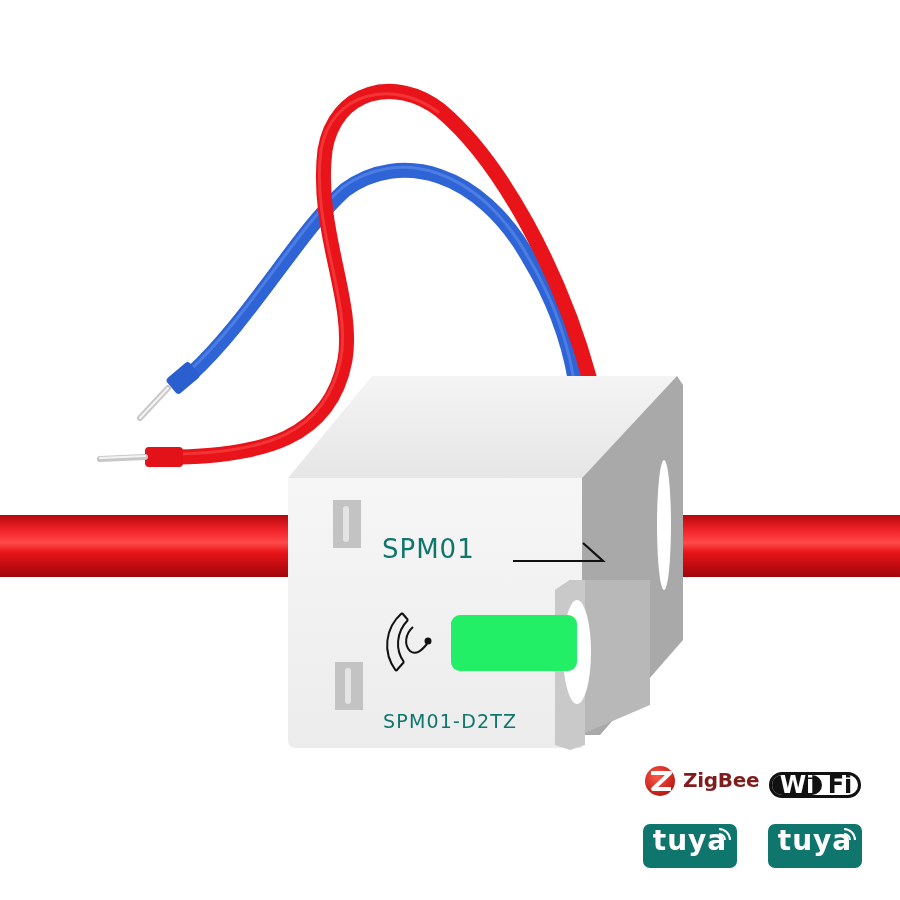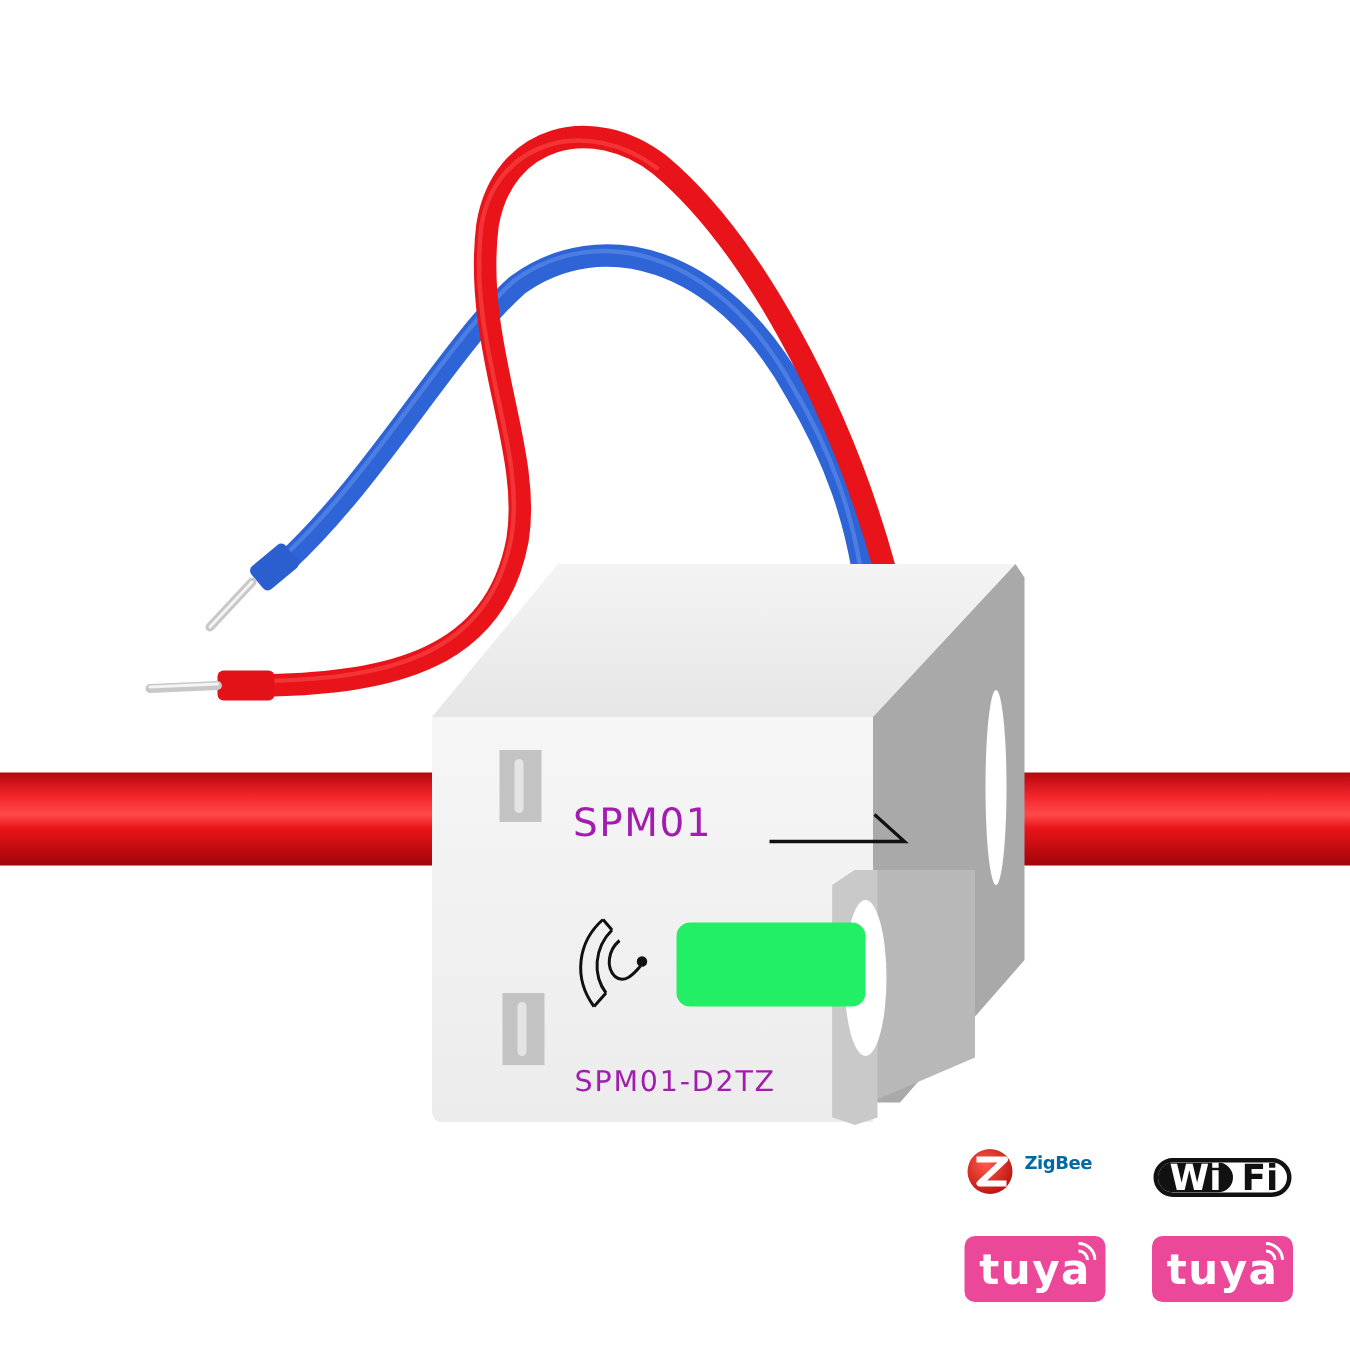--- a/index.html
+++ b/index.html
@@ -1,26 +1,26 @@
 <!DOCTYPE html>
 <html><head>
 <meta charset="utf-8">
 <style>
   html, body { margin: 0; padding: 0; background: #ffffff; }
   body { width: 900px; height: 900px; position: relative; overflow: hidden; font-family: "DejaVu Sans", sans-serif; }
   .scene { position: absolute; left: 0; top: 0; width: 900px; height: 900px; }
   svg.art { position: absolute; left: 0; top: 0; }
-  .label { position: absolute; color: #a21caf; letter-spacing: 1px; }
+  .label { position: absolute; color: #0f766e; letter-spacing: 1px; }
   .model { left: 382px; top: 534px; font-size: 26px; }
   .sku { left: 383px; top: 710px; font-size: 19px; letter-spacing: 1.2px; }
-  .zigbee-text { position: absolute; left: 683px; top: 768px; font-family: "DejaVu Sans", sans-serif; font-weight: bold; font-size: 12px; color: #0369a1; letter-spacing: -0.3px; }
+  .zigbee-text { position: absolute; left: 683px; top: 768px; font-family: "DejaVu Sans", sans-serif; font-weight: bold; font-size: 20px; color: #7f1d1d; letter-spacing: -0.3px; }
   .wifi-badge { position: absolute; left: 769px; top: 772px; width: 92px; height: 26px; border: 3px solid #111; border-radius: 19px; box-sizing: border-box; overflow: hidden; display: flex; }
   .wifi-wi { width: 50px; background: #111; color: #fff; font-weight: bold; font-size: 24px; display: flex; align-items: center; justify-content: center; border-radius: 0 16px 16px 0; font-family: "DejaVu Sans", sans-serif; }
   .wifi-fi { flex: 1; color: #111; font-weight: bold; font-size: 24px; display: flex; align-items: center; justify-content: center; font-family: "DejaVu Sans", sans-serif; }
-  .tuya { position: absolute; width: 94px; height: 44px; background: #ec4899; border-radius: 7px; color: #fff; font-size: 28px; font-weight: bold; display: flex; align-items: center; justify-content: center; font-family: "DejaVu Sans", sans-serif; letter-spacing: 1px; }
+  .tuya { position: absolute; width: 94px; height: 44px; background: #0f766e; border-radius: 7px; color: #fff; font-size: 28px; font-weight: bold; display: flex; align-items: flex-start; justify-content: center; font-family: "DejaVu Sans", sans-serif; letter-spacing: 1px; }
   .tuya-1 { left: 643px; top: 824px; }
   .tuya-2 { left: 768px; top: 824px; }
   .tuya .wifi-arc { position: absolute; right: 6px; top: 4px; }
 </style>
 </head>
 <body>
 
 <div class="scene">
   <svg class="art" width="900" height="900" viewBox="0 0 900 900">
     <defs>

